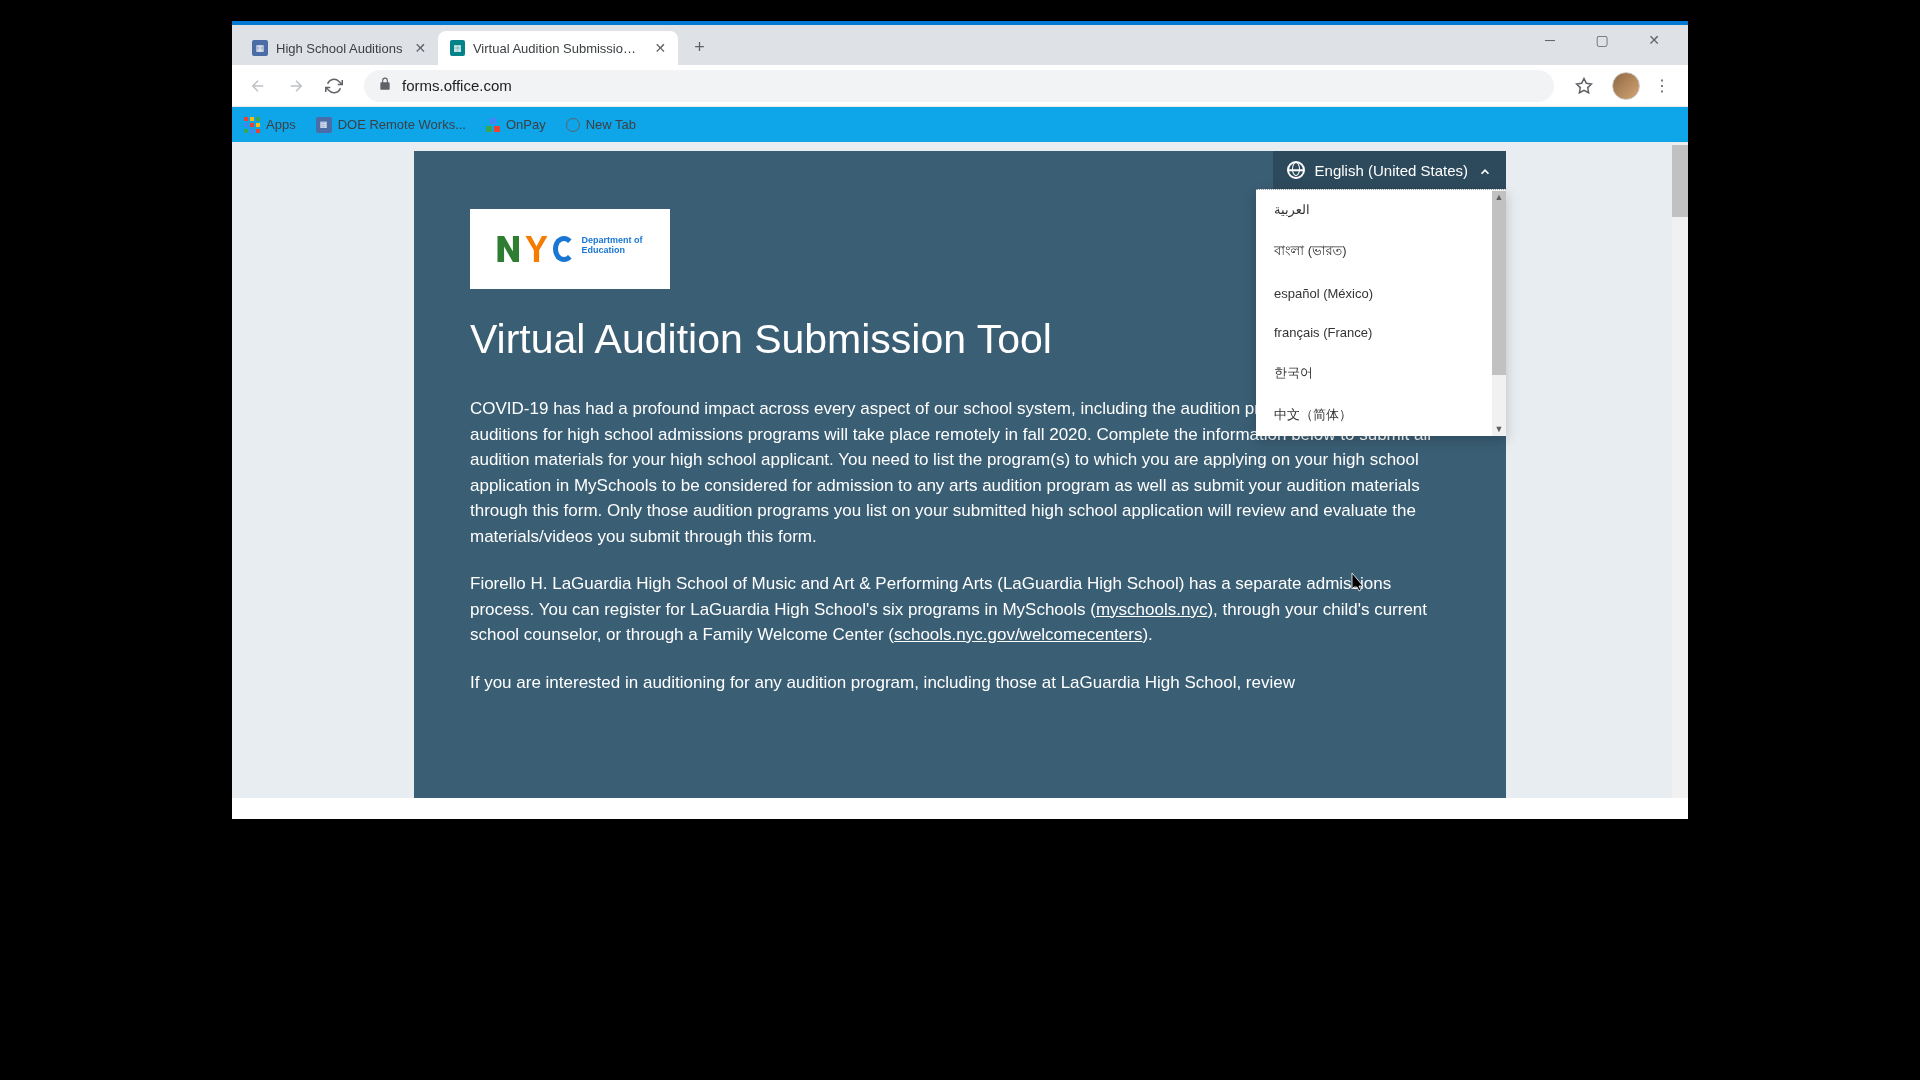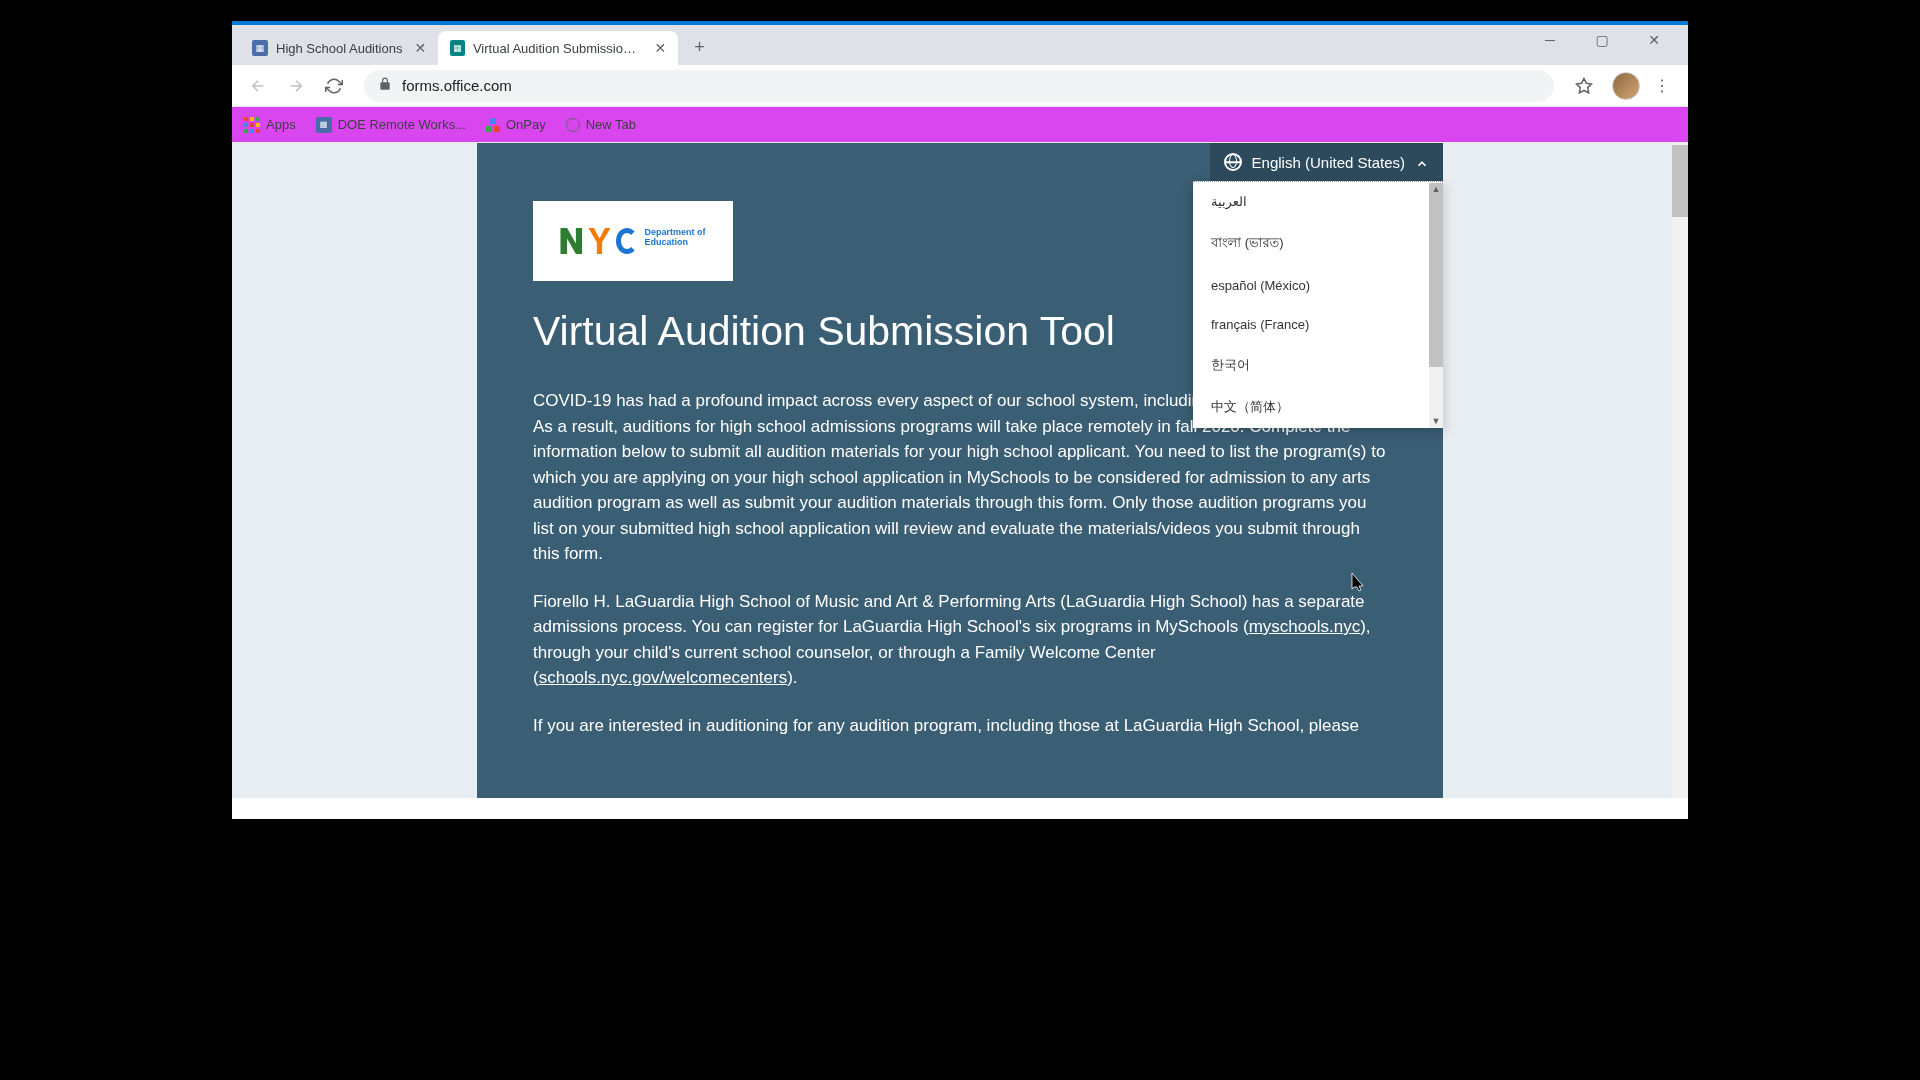--- a/index.html
+++ b/index.html
@@ -23,40 +23,40 @@
     
     .address-bar { height: 42px; background: #fff; display: flex; align-items: center; padding: 0 10px; gap: 6px; border-bottom: 1px solid #e8eaed; }
     .nav-btn { width: 32px; height: 32px; display: flex; align-items: center; justify-content: center; cursor: pointer; border-radius: 50%; color: #5f6368; }
     .nav-btn.disabled { color: #bdc1c6; }
     .url-field { flex: 1; height: 32px; background: #f1f3f4; border-radius: 16px; display: flex; align-items: center; padding: 14px 14px; gap: 10px; font-size: 15px; color: #202124; margin: 0 8px; }
     .lock-icon { color: #5f6368; font-size: 13px; }
     .star-btn { margin-right: 6px; color: #5f6368; }
     .avatar { width: 28px; height: 28px; border-radius: 50%; background: linear-gradient(135deg,#8e6842,#d4a574); border: 1px solid #ccc; }
     .menu-dots { padding: 0 8px; color: #5f6368; cursor: pointer; }
     
-    .bookmarks-bar { height: 36px; background: #d946ef; display: flex; align-items: center; padding: 0 12px; gap: 20px; border-bottom: 1px solid #e8eaed; font-size: 13px; }
+    .bookmarks-bar { height: 36px; background: #0ea5e9; display: flex; align-items: center; padding: 0 12px; gap: 20px; border-bottom: 1px solid #e8eaed; font-size: 13px; }
     .bm-item { display: flex; align-items: center; gap: 6px; color: #3c4043; cursor: pointer; }
     .bm-icon { width: 16px; height: 16px; display: flex; align-items: center; justify-content: center; font-size: 12px; }
     .apps-grid { display: grid; grid-template-columns: repeat(3, 4px); grid-template-rows: repeat(3, 4px); gap: 2px; }
     .apps-grid span { background: #ea4335; }
     .apps-grid span:nth-child(2) { background: #fbbc04; }
     .apps-grid span:nth-child(3) { background: #34a853; }
     .apps-grid span:nth-child(4) { background: #4285f4; }
     .apps-grid span:nth-child(5) { background: #ea4335; }
     .apps-grid span:nth-child(6) { background: #fbbc04; }
     .apps-grid span:nth-child(7) { background: #34a853; }
     .apps-grid span:nth-child(8) { background: #4285f4; }
     .apps-grid span:nth-child(9) { background: #ea4335; }
     .onpay-icon { width: 14px; height: 14px; position: relative; }
     .onpay-icon::before { content: ''; position: absolute; width: 6px; height: 6px; background: #4285f4; top: 0; left: 4px; }
     .onpay-icon::after { content: ''; position: absolute; width: 6px; height: 6px; background: #34a853; bottom: 0; left: 0; box-shadow: 8px 0 0 #ea4335; }
     .globe-icon { width: 14px; height: 14px; border: 1.5px solid #5f6368; border-radius: 50%; position: relative; }
     
     .viewport { height: 655px; background: #e8edf2; display: flex; justify-content: center; overflow: hidden; position: relative; }
-    .form-container { width: 966px; background: #3a5e74; position: relative; margin-top: 0; }
+    .form-container { width: 1092px; background: #3a5e74; position: relative; margin-top: 8px; }
     
     .lang-selector { position: absolute; top: 0; right: 0; height: 38px; background: #2d4a5c; display: flex; align-items: center; padding: 0 14px; gap: 10px; cursor: pointer; color: #fff; font-size: 15px; }
     .lang-globe { width: 18px; height: 18px; border: 2px solid #fff; border-radius: 50%; position: relative; }
     .lang-globe::before { content: ''; position: absolute; width: 100%; height: 1.5px; background: #fff; top: 50%; left: 0; transform: translateY(-50%); }
     .lang-globe::after { content: ''; position: absolute; height: 100%; width: 8px; border: 1.5px solid #fff; border-radius: 50%; top: -1.5px; left: 50%; transform: translateX(-50%); box-sizing: border-box; }
     .lang-chevron { transform: rotate(180deg); }
     
     .lang-dropdown { position: absolute; top: 38px; right: 0; width: 250px; background: #fff; box-shadow: 0 4px 12px rgba(0,0,0,0.2); z-index: 100; border-top: 1px dotted #999; }
     .lang-option { padding: 12px 18px; font-size: 13px; color: #333; cursor: pointer; }
     .lang-scroll { position: absolute; right: 0; top: 0; width: 14px; height: 100%; background: #f1f1f1; }
@@ -212,21 +212,21 @@
         </div>
       </div>
 
       <h1 class="form-title">Virtual Audition Submission Tool</h1>
 
       <div class="form-body">
         <p>COVID-19 has had a profound impact across every aspect of our school system, including the audition process. As a result, auditions for high school admissions programs will take place remotely in fall 2020. Complete the information below to submit all audition materials for your high school applicant. You need to list the program(s) to which you are applying on your high school application in MySchools to be considered for admission to any arts audition program as well as submit your audition materials through this form. Only those audition programs you list on your submitted high school application will review and evaluate the materials/videos you submit through this form.</p>
         <p>
           <span>Fiorello H. LaGuardia High School of Music and Art &amp; Performing Arts (LaGuardia High School) has a separate admissions process. You can register for LaGuardia High School's six programs in MySchools (</span><a href="#">myschools.nyc</a><span>), through your child's current school counselor, or through a Family Welcome Center (</span><a href="#">schools.nyc.gov/welcomecenters</a><span>).</span>
         </p>
-        <p>If you are interested in auditioning for any audition program, including those at LaGuardia High School, please</p>
+        <p>If you are interested in auditioning for any audition program, including those at LaGuardia High School, review</p>
       </div>
     </div>
 
     <div class="page-scroll">
       <div class="page-scroll-thumb"></div>
     </div>
 
     <div class="cursor" style="top:428px; left:1114px;">
       <svg viewBox="0 0 20 24" fill="#000">
           <path d="M6 2v16l2-2h3l2 4 2-1-2-4h4L6 2z" stroke="#fff" stroke-width="0.8"></path>

